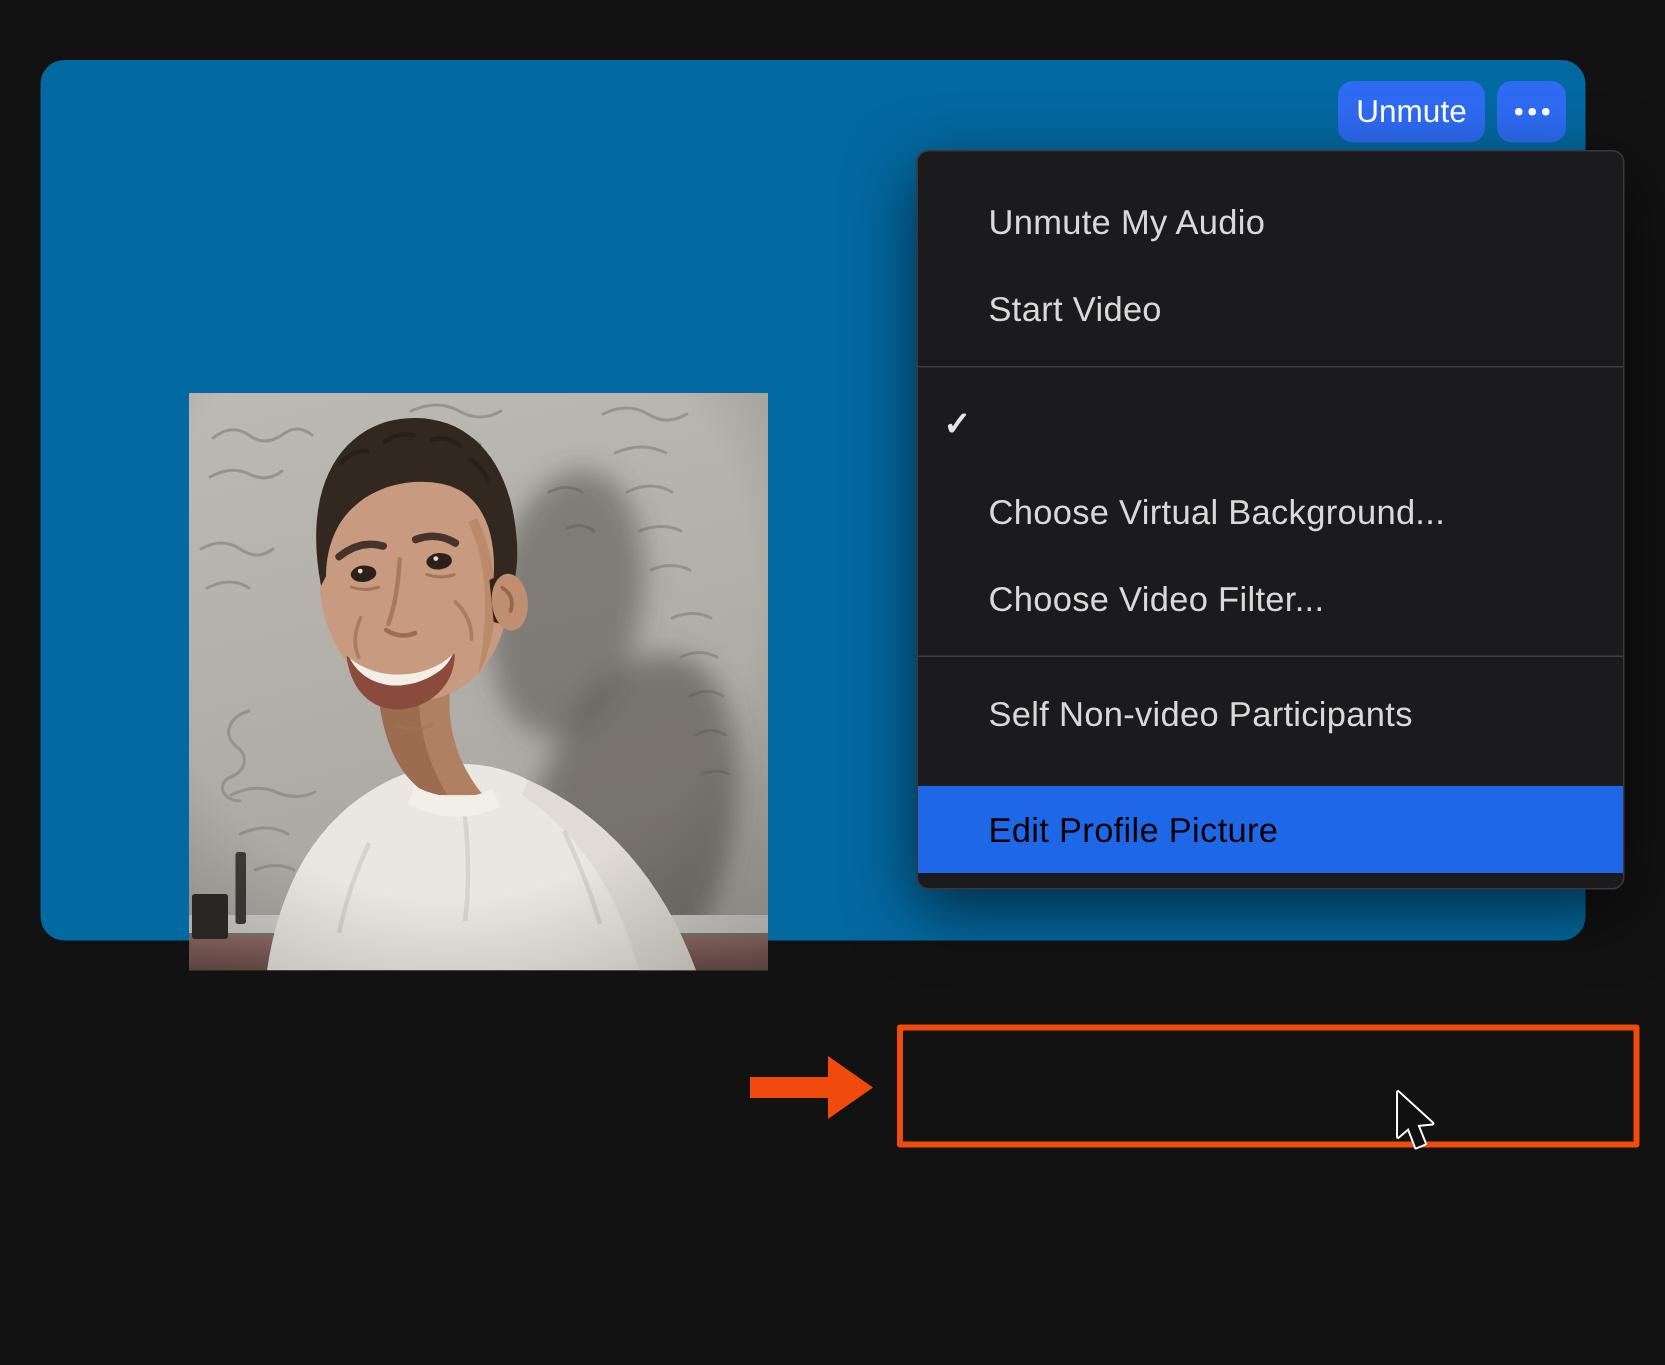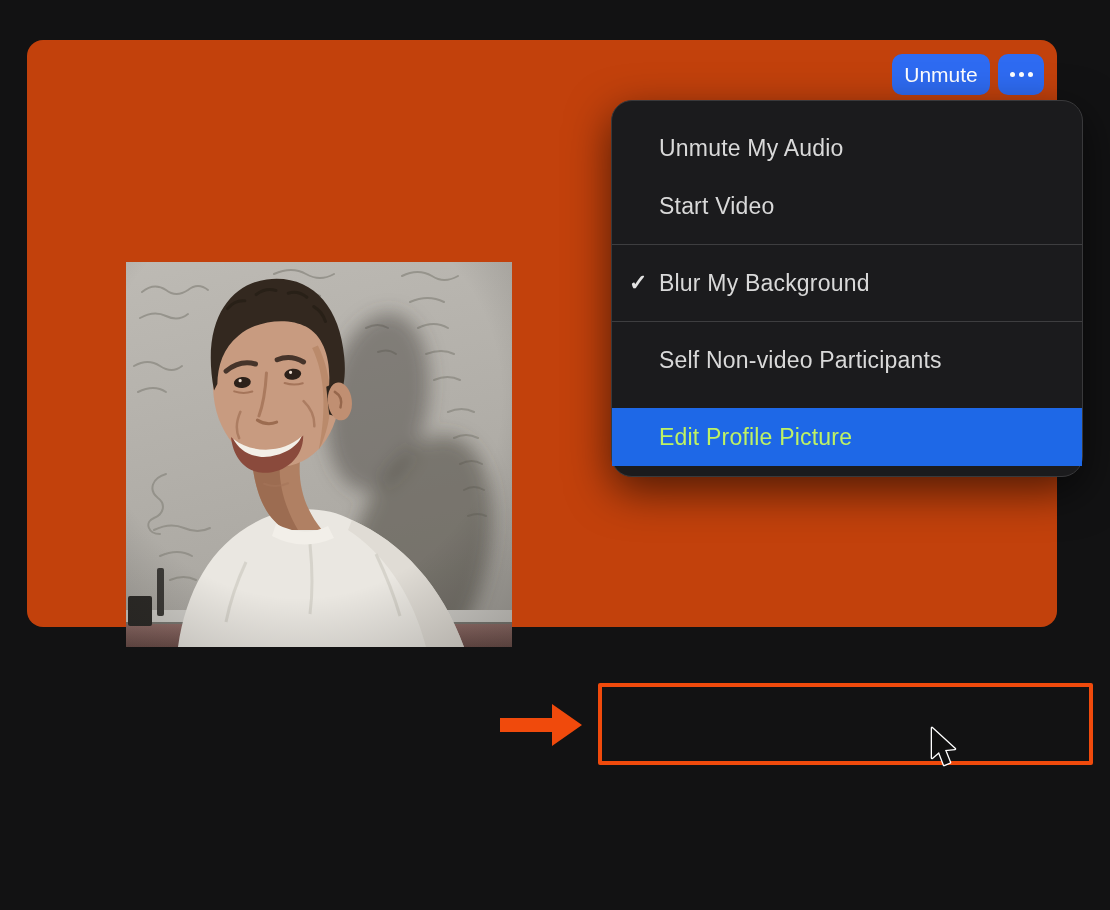--- a/index.html
+++ b/index.html
@@ -6,21 +6,21 @@
   *{box-sizing:border-box;}
   .canvas{
     position:relative;width:1110px;height:910px;overflow:hidden;
     background:#121213;
     font-family:"Liberation Sans",sans-serif;
     -webkit-font-smoothing:antialiased;
   }
   
   .tile{
     position:absolute;left:27px;top:40px;width:1030px;height:587px;
-    background:#c2410c;border-radius:16px;
+    background:#0369a1;border-radius:16px;
   }
   .photo{
     position:absolute;left:99px;top:222px;width:386px;height:385px;
     overflow:hidden;
   }
   .photo svg{display:block;}
   
   .btn{
     position:absolute;top:14px;height:41px;border-radius:10px;
     background:#2e6bf2;color:#ffffff;border:none;
@@ -28,35 +28,35 @@
     font-family:"Liberation Sans",sans-serif;font-size:21px;font-weight:500;
     cursor:pointer;padding:0 16px;
   }
   .btn.unmute{left:865px;width:98px;}
   .btn.more{left:971px;width:46px;padding:0;}
   .dots{display:flex;gap:4px;align-items:center;}
   .dots i{width:5px;height:5px;border-radius:50%;background:#fff;display:block;}
   
   .menu{
     position:absolute;left:611px;top:100px;width:472px;
-    background:#1b1b1d;border:1px solid #39393b;border-radius:21px;
+    background:#1b1b1d;border:1px solid #39393b;border-radius:8px;
     padding:18px 0 10px 0;
     box-shadow:0 14px 44px rgba(0,0,0,.6);
     z-index:5;
   }
   .mi{
     height:58px;display:flex;align-items:center;
     padding-left:17px;color:#d9d9d9;font-size:23px;letter-spacing:.2px;
     cursor:default;white-space:nowrap;
   }
   .mi .chk{
     width:30px;flex:0 0 30px;color:#e4e4e4;font-size:22px;font-weight:700;
     display:inline-block;
   }
-  .mi.hl{background:#1e68e7;color:#bef264;}
+  .mi.hl{background:#1e68e7;color:#000000;}
   .divider{height:1px;background:#3e3e40;margin:9px 0;}
   .spacer{height:19px;}
   
   .anno-box{
     position:absolute;left:598px;top:683px;width:495px;height:82px;
     border:4px solid #f04a0c;border-radius:2px;z-index:8;pointer-events:none;
   }
   .anno-arrow{position:absolute;left:500px;top:701px;z-index:8;}
   .cursor{position:absolute;left:929px;top:726px;z-index:9;}
 </style>
@@ -165,21 +165,28 @@
       <span class="chk"></span>
       <span>Unmute My Audio</span>
     </div>
     <div class="mi">
       <span class="chk"></span>
       <span>Start Video</span>
     </div>
     <div class="divider"></div>
     <div class="mi">
       <span class="chk">✓</span>
-      <span>Blur My Background</span>
+    </div>
+    <div class="mi">
+      <span class="chk"></span>
+      <span>Choose Virtual Background...</span>
+    </div>
+    <div class="mi">
+      <span class="chk"></span>
+      <span>Choose Video Filter...</span>
     </div>
     <div class="divider"></div>
     <div class="mi">
       <span class="chk"></span>
       <span>Self Non-video Participants</span>
     </div>
     <div class="spacer"></div>
     <div class="mi hl">
       <span class="chk"></span>
       <span>Edit Profile Picture</span>

